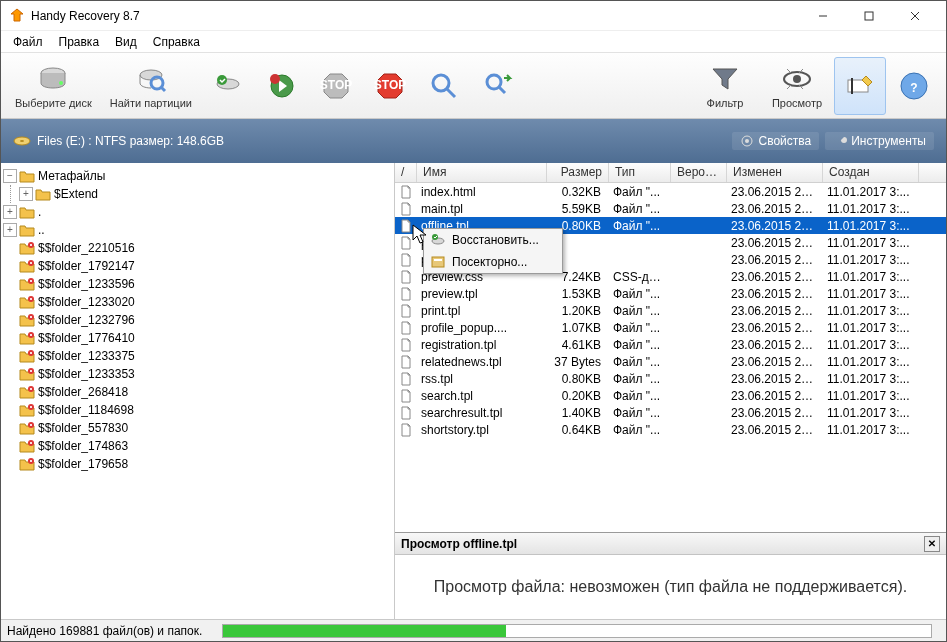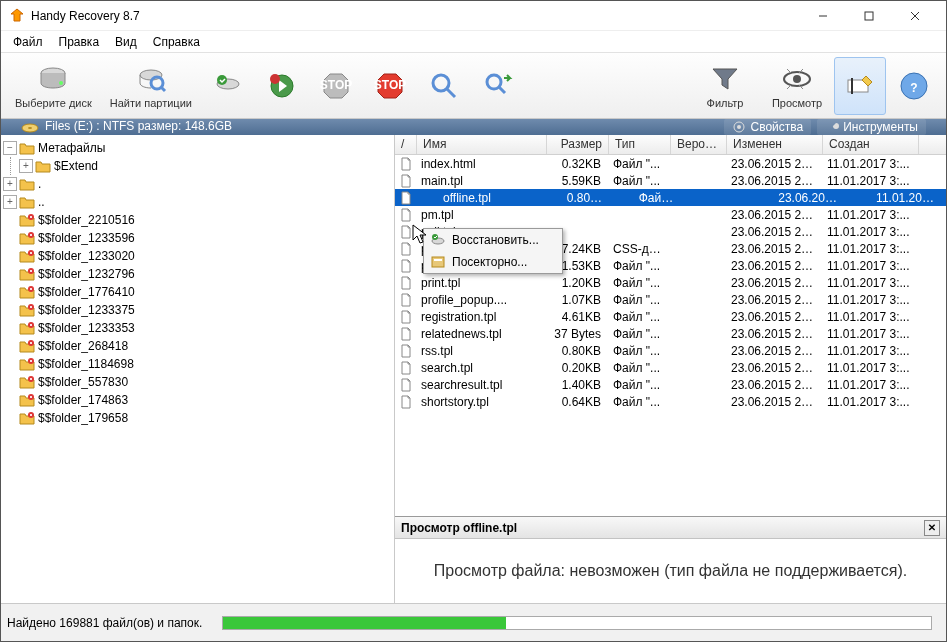--- a/index.html
+++ b/index.html
@@ -12,21 +12,21 @@
 .menubar span { padding:2px 8px; cursor:pointer; }
 
 .toolbar { height:66px; background:linear-gradient(#fefefe,#efefef); border-bottom:1px solid #c9c9c9; display:flex; align-items:center; padding:0 6px; gap:2px; }
 .tb-btn { display:flex; flex-direction:column; align-items:center; justify-content:center; padding:4px 8px; min-width:70px; height:58px; border-radius:3px; cursor:pointer; }
 .tb-btn.icon-only { min-width:52px; }
 .tb-btn.icon-only.highlight { background:linear-gradient(#e8f1fb,#cfe3fa); border:1px solid #9ec4ef; }
 .tb-ico { width:32px; height:32px; }
 .tb-lbl { font-size:11px; margin-top:2px; color:#333; }
 .tb-spacer { flex:1; }
 
-.pathbar { height:16px; background:linear-gradient(#6f8bad,#4e6d92); color:#fff; display:flex; padding:0 20px; font-size:13px; }
+.pathbar { height:44px; background:linear-gradient(#6f8bad,#4e6d92); color:#fff; display:flex; align-items:center; padding:0 12px; font-size:13px; }
 .pathbar .disk-ico { width:18px; height:18px; margin-right:6px; }
 .pathbar .txt { flex:1; font-weight:500; }
 .pathbar .rbtn { display:flex; align-items:center; gap:4px; background:rgba(255,255,255,.1); padding:2px 8px; margin-left:6px; border-radius:2px; cursor:pointer; font-size:11px; color:#fff; }
 
 .main { flex:1; display:flex; min-height:0; }
 
 .tree { width:394px; border-right:1px solid #c9c9c9; overflow:auto; padding:4px 2px; background:#fff; }
 .tree ul { list-style:none; }
 .tree li { white-space:nowrap; }
 .node { display:flex; align-items:center; height:18px; cursor:pointer; }
@@ -42,36 +42,36 @@
 .col-slash { width:22px; }
 .col-name { width:130px; }
 .col-size { width:62px; text-align:right; }
 .col-type { width:62px; }
 .col-prob { width:56px; }
 .col-mod { width:96px; }
 .col-cre { width:96px; }
 
 .filelist { flex:1; overflow:auto; background:#fff; }
 .row { display:flex; height:17px; align-items:center; cursor:pointer; }
-.row.selected { background:#0a63c9; color:#fff;gap:22px; }
+.row.selected { background:#0a63c9; color:#fff; }
 .row div { padding:0 6px; overflow:hidden; text-overflow:ellipsis; white-space:nowrap; font-size:12px; }
 .file-ico { width:14px; height:14px; margin-left:4px; margin-right:2px; flex-shrink:0; }
 
 .context { position:absolute; left:423px; top:228px; width:140px; background:#f5f5f5; border:1px solid #9a9a9a; box-shadow:2px 2px 4px rgba(0,0,0,.3); z-index:50; }
 .context .ci { display:flex; align-items:center; height:22px; padding:2px 6px; cursor:pointer; font-size:12px; gap:6px; }
 .ci-ico { width:16px; height:16px; }
 
 .cursor { position:absolute; left:412px; top:224px; z-index:60; pointer-events:none; }
 
 .preview { border-top:1px solid #9a9a9a; background:#a21caf; }
 .preview-hdr { height:22px; background:linear-gradient(#f8f8f8,#e4e4e4); border-bottom:1px solid #c3c3c3; display:flex; align-items:center; padding:0 6px; font-weight:bold; font-size:12px; }
 .preview-hdr .x { margin-left:auto; width:16px; height:16px; border:1px solid #888; display:flex; align-items:center; justify-content:center; cursor:pointer; font-size:10px; background:#eee; }
 .preview-body { height:64px; display:flex; align-items:center; justify-content:center; font-size:16px; background:#fff; color:#333; }
 
-.status { height:38px; background:#f1f1f1; border-top:1px solid #c9c9c9; display:flex; align-items:center; padding:0 6px; font-size:12px; }
+.status { height:22px; background:#f1f1f1; border-top:1px solid #c9c9c9; display:flex; align-items:center; padding:0 6px; font-size:12px; }
 .status .prog { flex:1; height:14px; margin-left:20px; margin-right:8px; border:1px solid #aaa; background:#fff; position:relative; }
 .status .prog .fill { position:absolute; left:0; top:0; bottom:0; width:40%; background:#3ac73a; }
 </style>
 </head>
 <body>
 
 <div class="titlebar">
   <svg class="logo" viewBox="0 0 16 16">
       <path d="M8 1 L14 6 L11 6 L11 13 L5 13 L5 6 L2 6 Z" fill="#ff9900" stroke="#cc6600"></path>
     </svg>
@@ -265,20 +265,31 @@
   </div>
         </li>
         <li>
           <div class="node">
     <span class="expander blank"></span>
     <svg class="folder-ico" viewBox="0 0 16 14">
               <path d="M1 3h5l1 2h8v8H1z" fill="#f4c24b" stroke="#b58a1e"></path>
               <circle cx="12" cy="4" r="3" fill="#d33"></circle>
               <path d="M10.5 4l3 0m-1.5-1.5l0 3" stroke="#fff" stroke-width="0.8" transform="rotate(45 12 4)"></path>
             </svg>
+    <span class="node-lbl">$$folder_1792147</span>
+  </div>
+        </li>
+        <li>
+          <div class="node">
+    <span class="expander blank"></span>
+    <svg class="folder-ico" viewBox="0 0 16 14">
+              <path d="M1 3h5l1 2h8v8H1z" fill="#f4c24b" stroke="#b58a1e"></path>
+              <circle cx="12" cy="4" r="3" fill="#d33"></circle>
+              <path d="M10.5 4l3 0m-1.5-1.5l0 3" stroke="#fff" stroke-width="0.8" transform="rotate(45 12 4)"></path>
+            </svg>
     <span class="node-lbl">$$folder_1233596</span>
   </div>
         </li>
         <li>
           <div class="node">
     <span class="expander blank"></span>
     <svg class="folder-ico" viewBox="0 0 16 14">
               <path d="M1 3h5l1 2h8v8H1z" fill="#f4c24b" stroke="#b58a1e"></path>
               <circle cx="12" cy="4" r="3" fill="#d33"></circle>
               <path d="M10.5 4l3 0m-1.5-1.5l0 3" stroke="#fff" stroke-width="0.8" transform="rotate(45 12 4)"></path>

